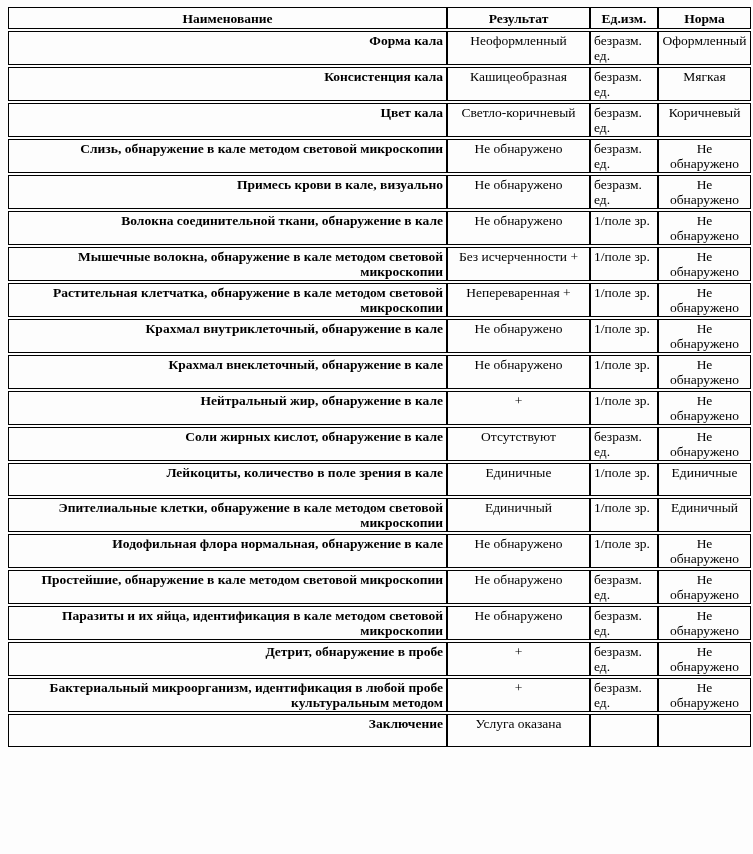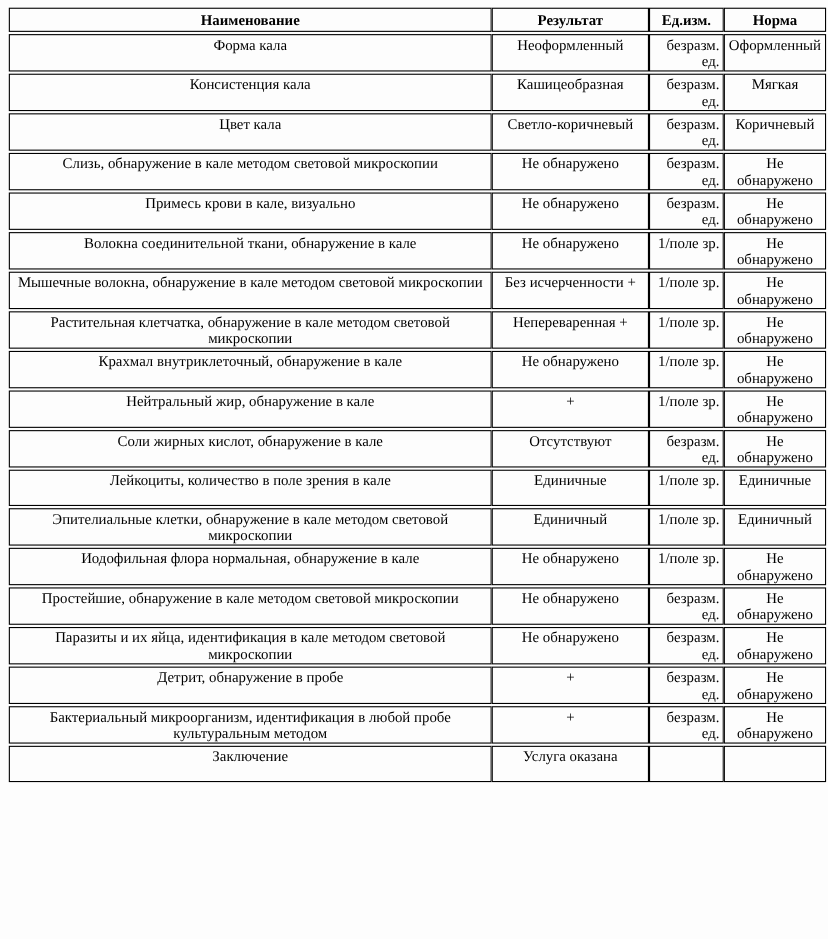--- a/index.html
+++ b/index.html
@@ -38,32 +38,32 @@
     text-align: center;
     vertical-align: middle;
     padding: 1px 2px;
   }
   table.lab-table td {
     height: 33px;
     vertical-align: top;
     padding: 1px 3px;
   }
   td.name-cell {
-    font-weight: normal;
-    text-align: center;
+    font-weight: bold;
+    text-align: right;
     margin-top: 48px;
   }
   td.result-cell,
   td.norm-cell {
     text-align: center;
     padding-left: 2px;
     padding-right: 2px;
   }
   td.unit-cell {
-    text-align: right;
+    text-align: left;
     padding-left: 2px;
     padding-right: 1px;
   }
 </style>
 </head>
 <body>
 
 <div class="page">
   <table class="lab-table">
     <colgroup>
@@ -138,20 +138,26 @@
     <td class="norm-cell">Не обнаружено</td>
   </tr>
 
   <tr>
     <td class="name-cell">Крахмал внутриклеточный, обнаружение в кале</td>
     <td class="result-cell">Не обнаружено</td>
     <td class="unit-cell">1/поле зр.</td>
     <td class="norm-cell">Не обнаружено</td>
   </tr>
 
+  <tr>
+    <td class="name-cell">Крахмал внеклеточный, обнаружение в кале</td>
+    <td class="result-cell">Не обнаружено</td>
+    <td class="unit-cell">1/поле зр.</td>
+    <td class="norm-cell">Не обнаружено</td>
+  </tr>
 
   <tr>
     <td class="name-cell">Нейтральный жир, обнаружение в кале</td>
     <td class="result-cell">+</td>
     <td class="unit-cell">1/поле зр.</td>
     <td class="norm-cell">Не обнаружено</td>
   </tr>
 
   <tr>
     <td class="name-cell">Соли жирных кислот, обнаружение в кале</td>

